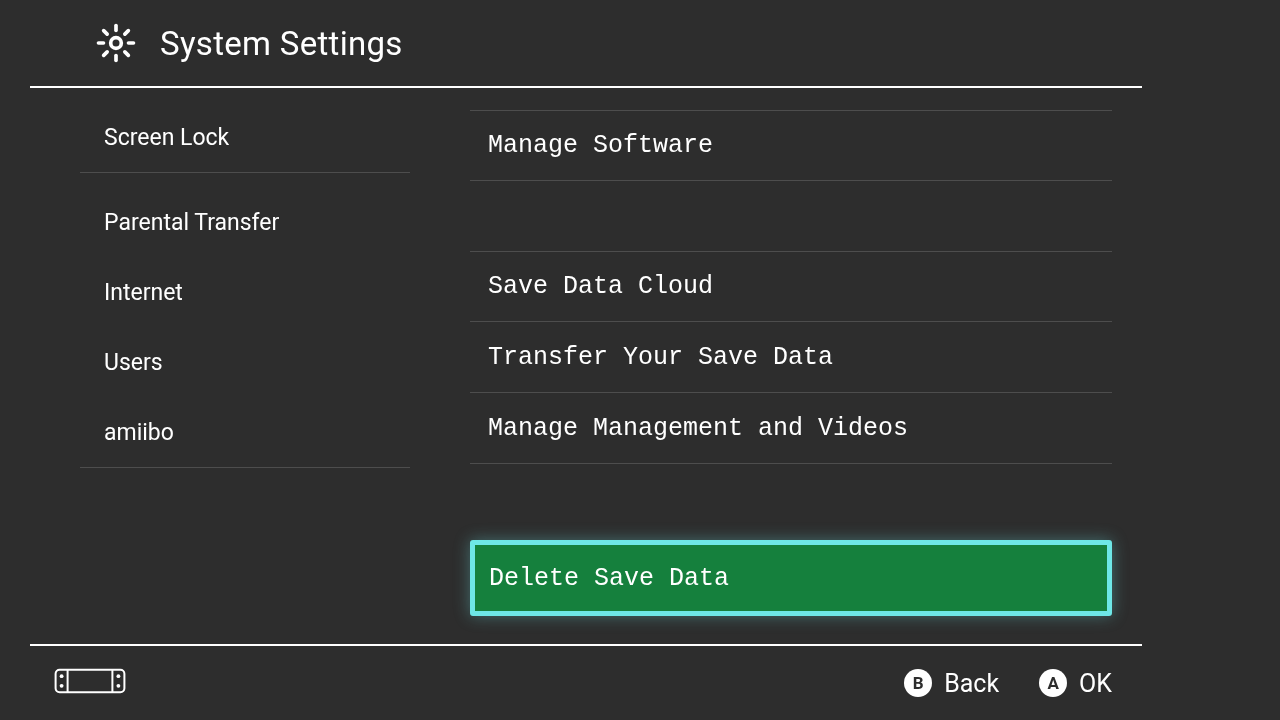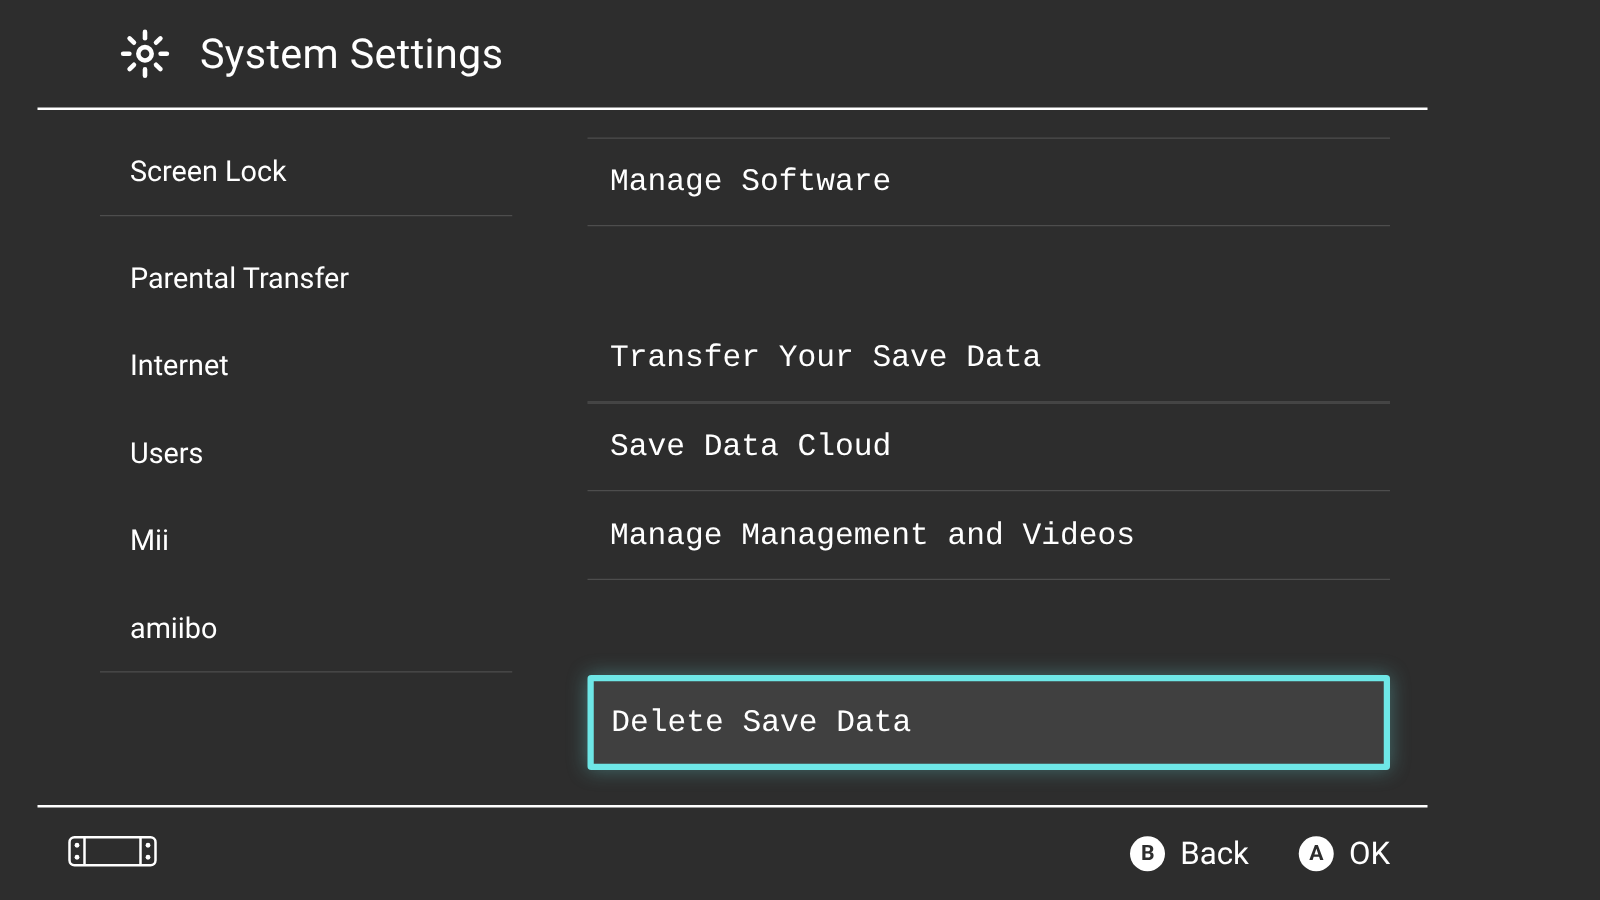--- a/index.html
+++ b/index.html
@@ -100,21 +100,21 @@
     color: #ffffff;
     border-bottom: 1px solid #4d4d4d;
     position: relative;
     font-family: Liberation Mono, monospace;
   }
   .gap { height: 70px; }
   .gap.tall { height: 76px; }
   .option-row.focused {
     border: 5px solid #6ee7e7;
     border-radius: 3px;
-    background: #404040;
+    background: #15803d;
     box-shadow: 0 0 16px rgba(110,231,231,0.35);
     padding-left: 14px;
     height: 76px;
   }
   
   .footer {
     height: 74px;
     display: flex;
     align-items: center;
     justify-content: space-between;
@@ -183,42 +183,39 @@
         <div class="side-item">
           <span>Parental Transfer</span>
         </div>
         <div class="side-item">
           <span>Internet</span>
         </div>
         <div class="side-item">
           <span>Users</span>
         </div>
         <div class="side-item">
-          <span>Mii</span>
-        </div>
-        <div class="side-item">
           <span>amiibo</span>
         </div>
         <div class="side-divider"></div>
       </div>
     </div>
 
     <div class="content">
 
       <div class="content-inner">
         <div style="height:22px;"></div>
         <div class="option-row" style="border-top:1px solid #4d4d4d;">
           <span>Manage Software</span>
         </div>
         <div class="gap"></div>
+        <div class="option-row" style="border-top:1px solid #4d4d4d;">
+          <span>Save Data Cloud</span>
+        </div>
         <div class="option-row">
           <span>Transfer Your Save Data</span>
-        </div>
-        <div class="option-row" style="border-top:1px solid #4d4d4d;">
-          <span>Save Data Cloud</span>
         </div>
         <div class="option-row">
           <span>Manage Management and Videos</span>
         </div>
         <div class="gap tall"></div>
         <div class="option-row focused">
           <span>Delete Save Data</span>
         </div>
       </div>
     </div>

